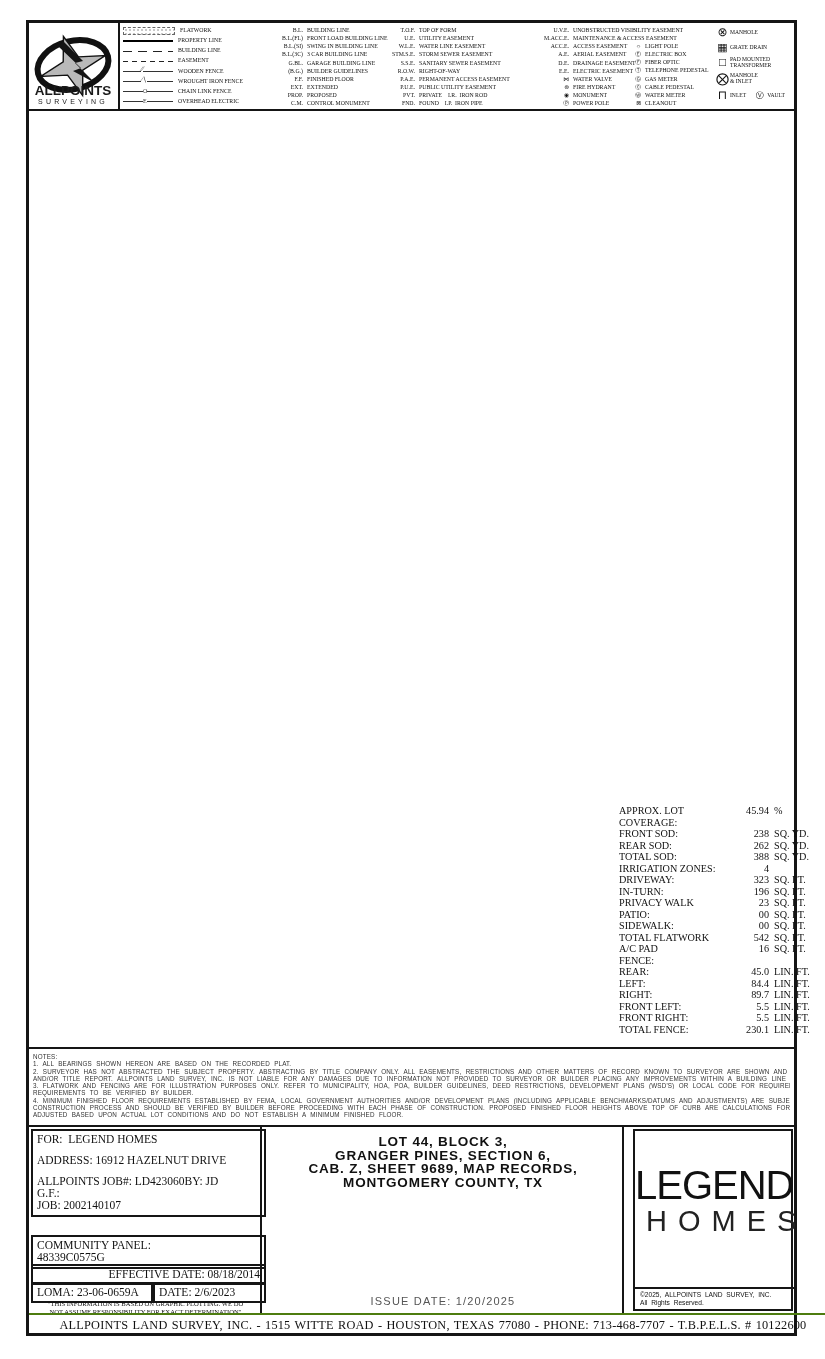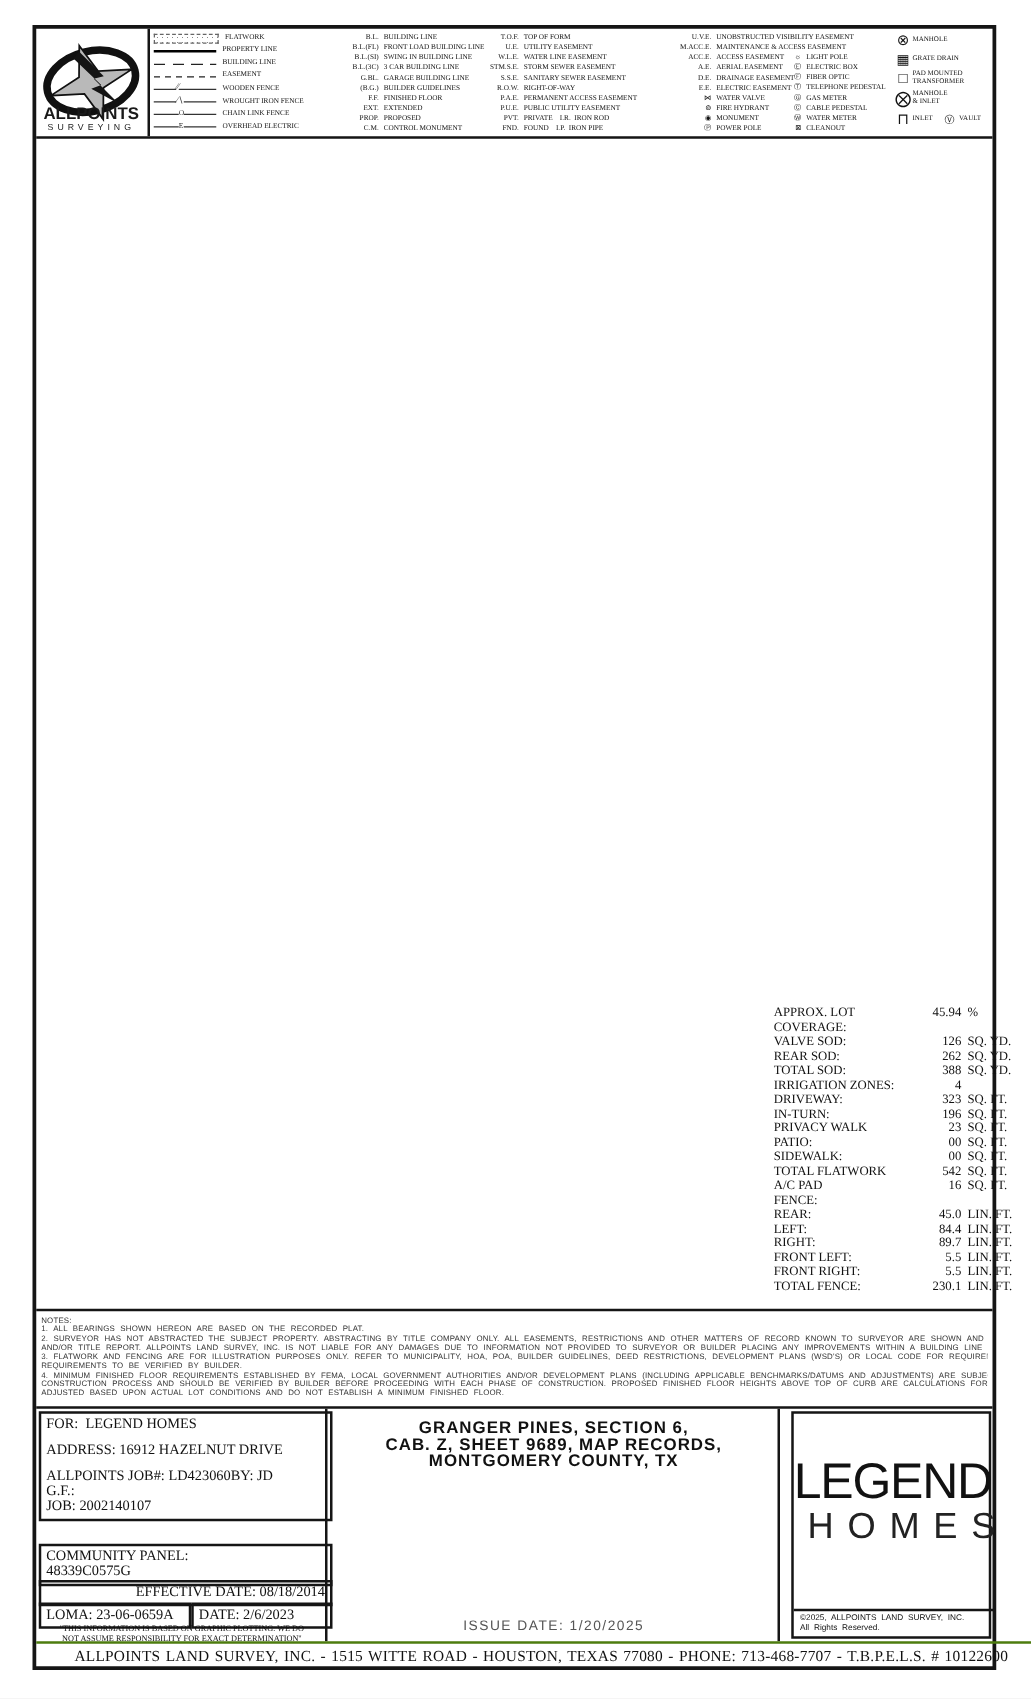--- a/index.html
+++ b/index.html
@@ -573,22 +573,22 @@
     </div>
 
     <div class="stats">
       <div>
           <div class="srow">
           <span class="sl">APPROX. LOT COVERAGE:</span>
           <span class="sv">45.94</span>
           <span class="su">%</span>
         </div>
           <div class="srow">
-          <span class="sl">VALVE SOD:</span>
-          <span class="sv">126</span>
+          <span class="sl">FRONT SOD:</span>
+          <span class="sv">238</span>
           <span class="su">SQ. YD.</span>
         </div>
           <div class="srow">
           <span class="sl">REAR SOD:</span>
           <span class="sv">262</span>
           <span class="su">SQ. YD.</span>
         </div>
           <div class="srow">
           <span class="sl">TOTAL SOD:</span>
           <span class="sv">388</span>
@@ -712,20 +712,21 @@
       <div>LOMA: 23-06-0659A</div>
     </div>
     <div class="info-box" style="top:1259px;left:124px;height:13px;width:101px;">
       <div>DATE: 2/6/2023</div>
     </div>
     <div class="abs" style="left:4px;top:1277px;width:225px;text-align:center;font-family:'Liberation Serif',serif;font-size:6.6px;line-height:8px;white-space:pre-line;">"THIS INFORMATION IS BASED ON GRAPHIC PLOTTING.  WE DO
 NOT ASSUME RESPONSIBILITY FOR EXACT DETERMINATION"</div>
 
     <div class="legal">
       <div>
+          <div>LOT 44, BLOCK 3,</div>
           <div>GRANGER PINES, SECTION 6,</div>
           <div>CAB. Z, SHEET 9689, MAP RECORDS,</div>
           <div>MONTGOMERY COUNTY, TX</div>
         </div>
     </div>
     <div class="issue">ISSUE DATE: 1/20/2025</div>
 
     <div class="brand-box">
       <div class="brand-l1">LEGEND</div>
       <div class="brand-l2">HOMES</div>

